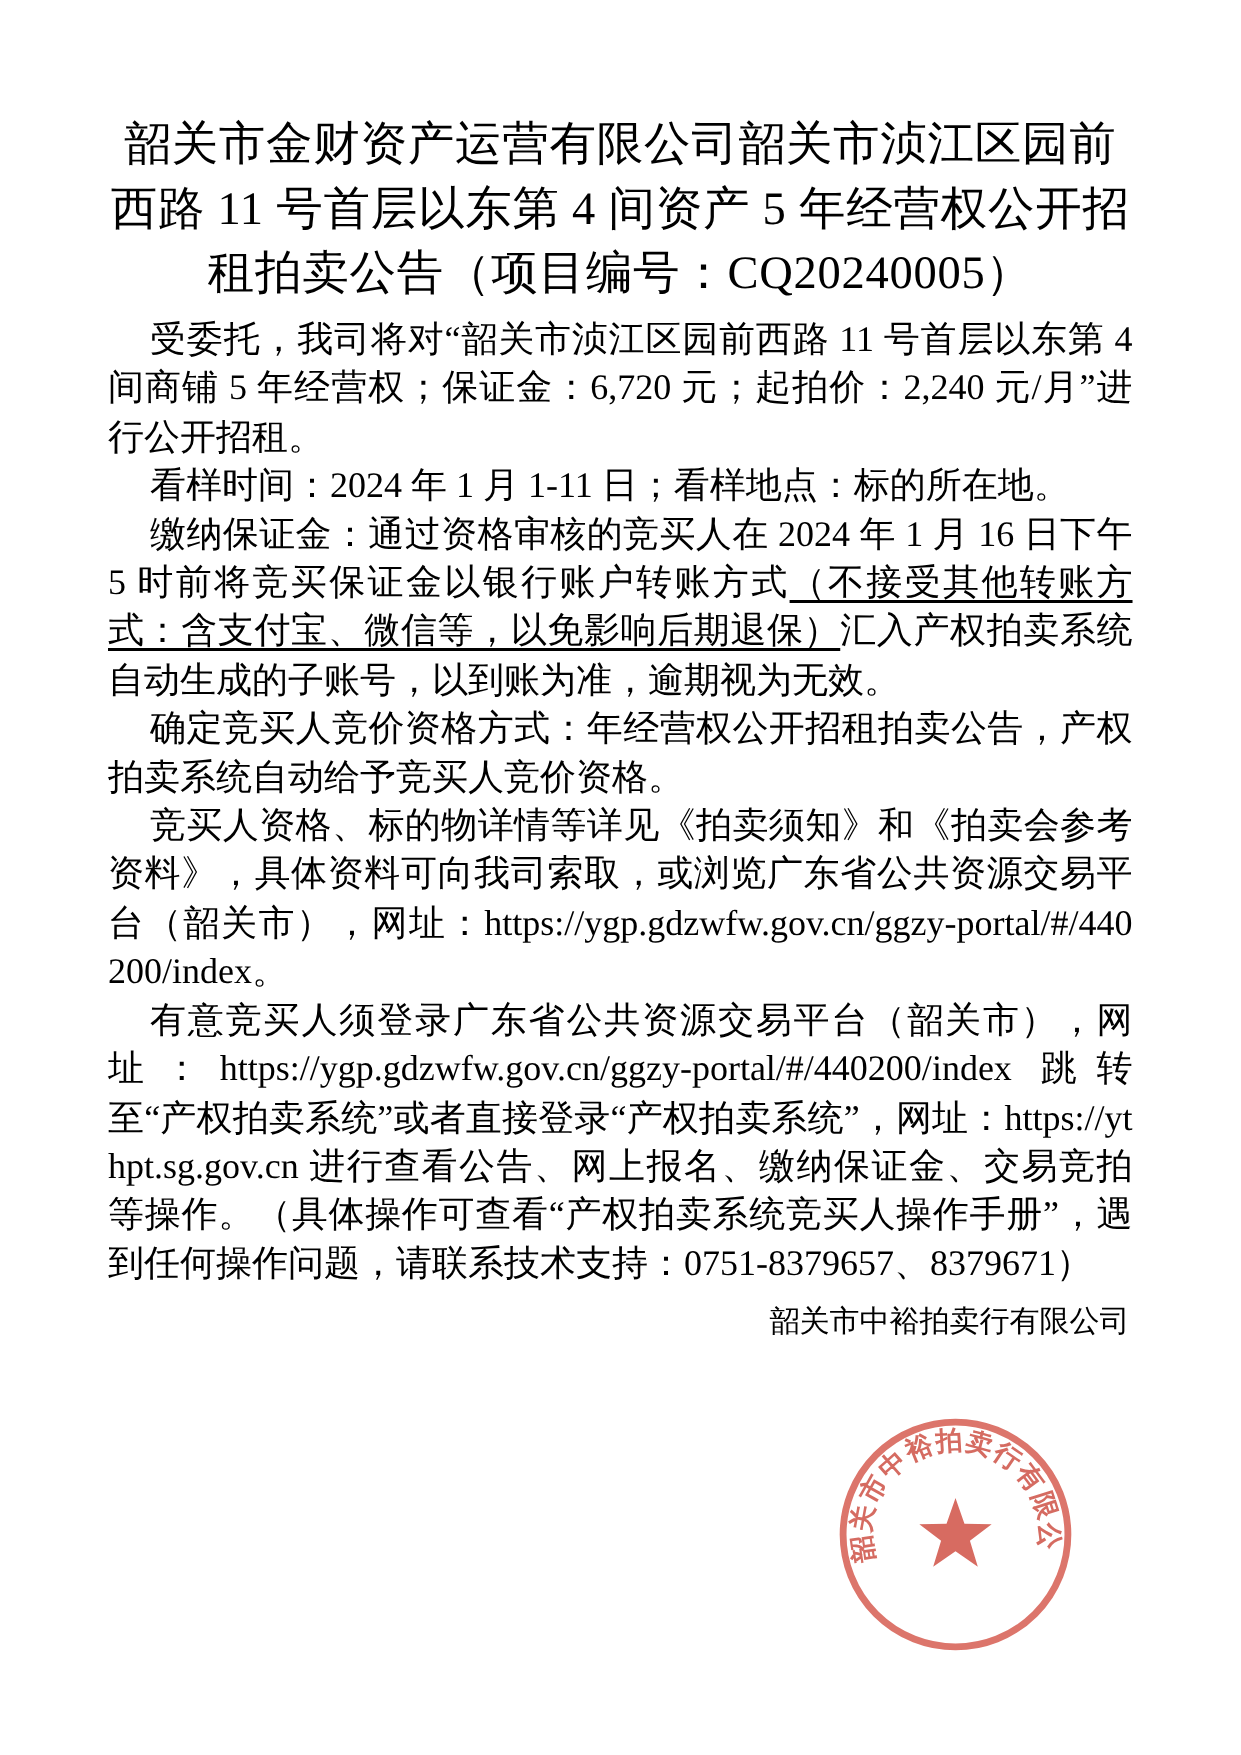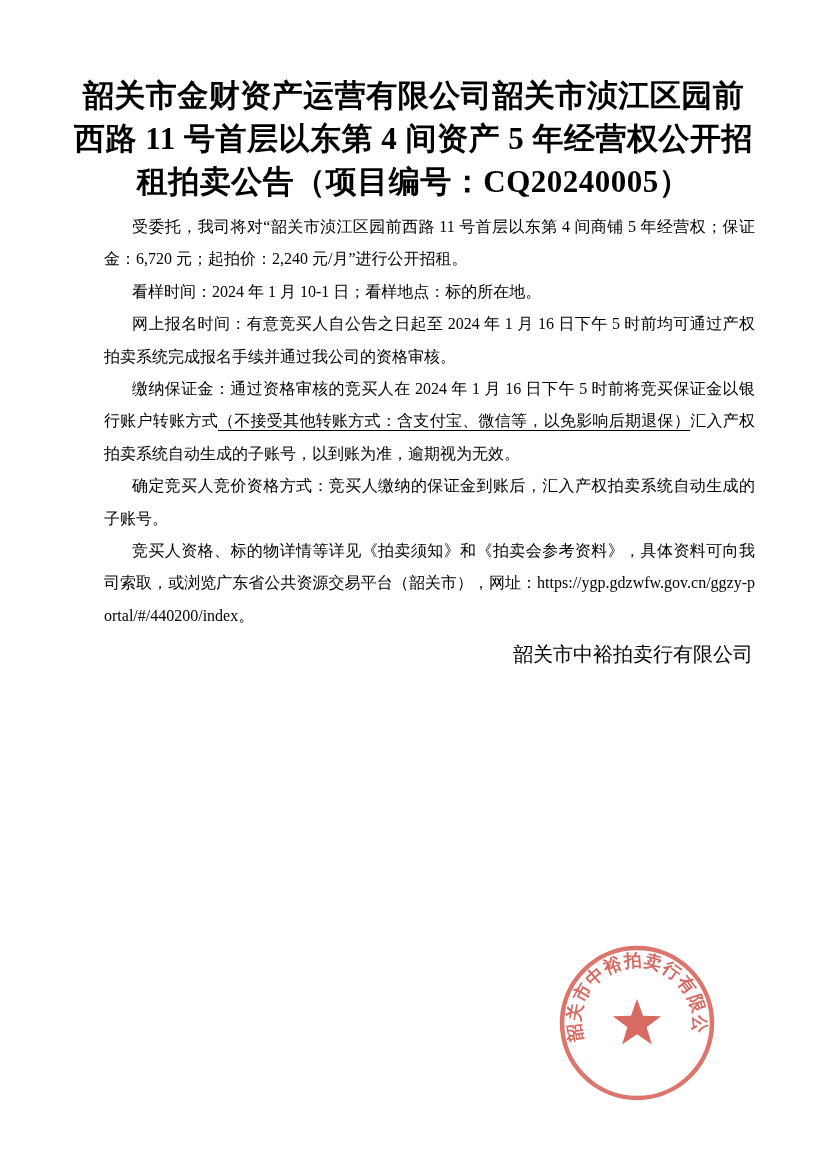--- a/index.html
+++ b/index.html
@@ -14,38 +14,37 @@
   }
   .content {
     position: absolute;
     left: 72px;
     top: 74px;
     width: 683px;
   }
   .doc-title {
     margin: 0;
     font-size: 31px;
-    font-weight: bold;
+    font-weight: normal;
     line-height: 43px;
     text-align: center;
     letter-spacing: 0.5px;
   }
   .doc-subtitle {
     margin: 6px 0 0 0;
     font-size: 17.5px;
     font-weight: bold;
     line-height: 26px;
     text-align: center;
   }
   .doc-body {
     margin-top: 8px;
-    font-size: 16px;
+    font-size: 24px;
     line-height: 32.4px;
     text-align: justify;
-    margin-left: 32px;
   }
   .doc-body p {
     margin: 0;
     text-indent: 28px;
     word-break: break-all;
   }
   .u-seg {
     text-decoration: underline;
     text-underline-offset: 4px;
   }
@@ -72,27 +71,27 @@
 <body>
 
 <div class="page">
   <div class="content">
 
     <h1 class="doc-title">韶关市金财资产运营有限公司韶关市浈江区园前西路 11 号首层以东第 4 间资产 5 年经营权公开招租拍卖公告（项目编号：CQ20240005）</h1>
 
 
     <div class="doc-body">
       <p>受委托，我司将对“韶关市浈江区园前西路 11 号首层以东第 4 间商铺 5 年经营权；保证金：6,720 元；起拍价：2,240 元/月”进行公开招租。</p>
-      <p>看样时间：2024 年 1 月 10-1 日；看样地点：标的所在地。</p>
-      <p>网上报名时间：有意竞买人自公告之日起至 2024 年 1 月 16 日下午 5 时前均可通过产权拍卖系统完成报名手续并通过我公司的资格审核。</p>
+      <p>看样时间：2024 年 1 月 1-11 日；看样地点：标的所在地。</p>
 
       <p><span>缴纳保证金：通过资格审核的竞买人在 2024 年 1 月 16 日下午 5 时前将竞买保证金以银行账户转账方式</span><span class="u-seg">（不接受其他转账方式：含支付宝、微信等，以免影响后期退保）</span><span>汇入产权拍卖系统自动生成的子账号，以到账为准，逾期视为无效。</span></p>
 
-      <p>确定竞买人竞价资格方式：竞买人缴纳的保证金到账后，汇入产权拍卖系统自动生成的子账号。</p>
+      <p>确定竞买人竞价资格方式：年经营权公开招租拍卖公告，产权拍卖系统自动给予竞买人竞价资格。</p>
       <p>竞买人资格、标的物详情等详见《拍卖须知》和《拍卖会参考资料》，具体资料可向我司索取，或浏览广东省公共资源交易平台（韶关市），网址：https://ygp.gdzwfw.gov.cn/ggzy-portal/#/440200/index。</p>
+      <p>有意竞买人须登录广东省公共资源交易平台（韶关市），网址：https://ygp.gdzwfw.gov.cn/ggzy-portal/#/440200/index 跳转至“产权拍卖系统”或者直接登录“产权拍卖系统”，网址：https://ythpt.sg.gov.cn 进行查看公告、网上报名、缴纳保证金、交易竞拍等操作。（具体操作可查看“产权拍卖系统竞买人操作手册”，遇到任何操作问题，请联系技术支持：0751-8379657、8379671）</p>
     </div>
 
     <div class="signature">
       <div class="sig-company">韶关市中裕拍卖行有限公司</div>
     </div>
   </div>
 
   <svg class="seal" viewBox="0 0 158 158" aria-hidden="true">
     <circle cx="79" cy="79" r="74" fill="none" stroke="#d5564a" stroke-width="4.5"></circle>
     <path id="sealArc" d="M 26.4 98.2 A 56 56 0 1 1 131.6 98.2" fill="none"></path>

